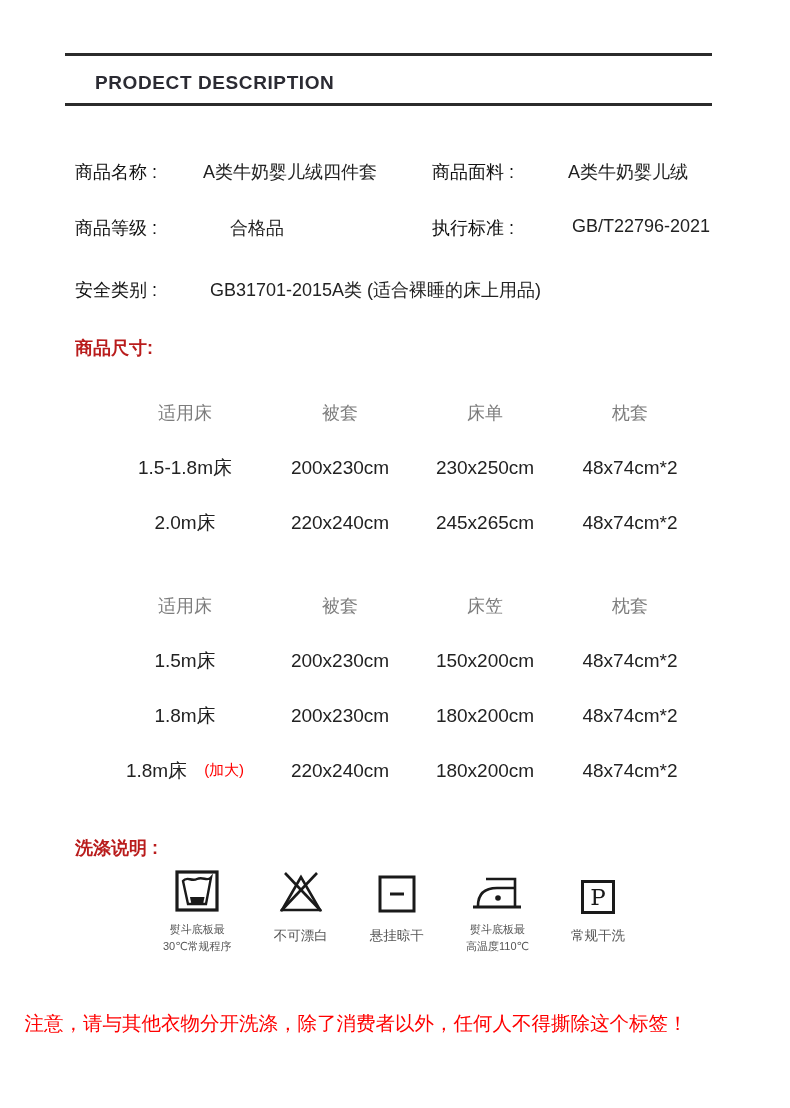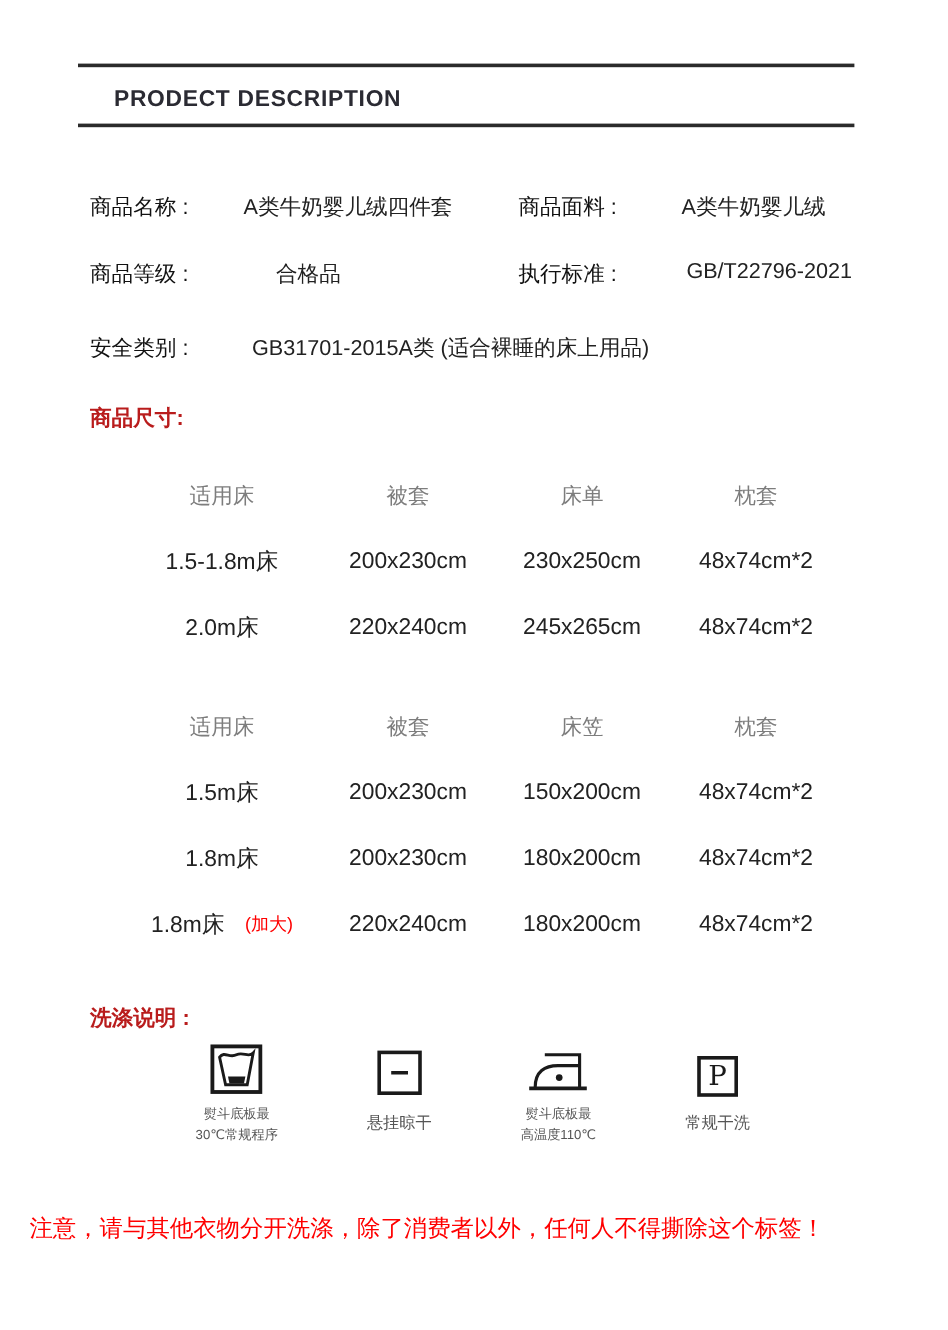--- a/index.html
+++ b/index.html
@@ -124,20 +124,30 @@
           <path d="M8 13 C12 7.5 16 14 22 11 C28 8 32 14 36 9.5 L31 36 L13 36 Z" fill="none" stroke="#1a1a1a" stroke-width="2.4"></path>
           <path d="M15 29 L29.5 29 L28.3 35 L16.2 35 Z" fill="#1a1a1a"></path>
         </svg>
       </div>
       <div class="cap cap-sm">
         <div>熨斗底板最</div>
         <div>30℃常规程序</div>
       </div>
     </div>
 
+    <div class="wash-item">
+      <div class="wash-icon">
+        <svg width="48" height="44" viewBox="0 0 48 44">
+          <path d="M24 7 L5 40 L43 40 Z" fill="none" stroke="#1a1a1a" stroke-width="2.6"></path>
+          <path d="M8 3 L44 41" stroke="#1a1a1a" stroke-width="2.6"></path>
+          <path d="M40 3 L4 41" stroke="#1a1a1a" stroke-width="2.6"></path>
+        </svg>
+      </div>
+      <div class="cap cap-lg">不可漂白</div>
+    </div>
 
     <div class="wash-item">
       <div class="wash-icon">
         <svg width="40" height="40" viewBox="0 0 40 40">
           <rect x="3" y="3" width="34" height="34" fill="none" stroke="#1a1a1a" stroke-width="3"></rect>
           <line x1="13" y1="20" x2="27" y2="20" stroke="#1a1a1a" stroke-width="3"></line>
         </svg>
       </div>
       <div class="cap cap-lg">悬挂晾干</div>
     </div>

